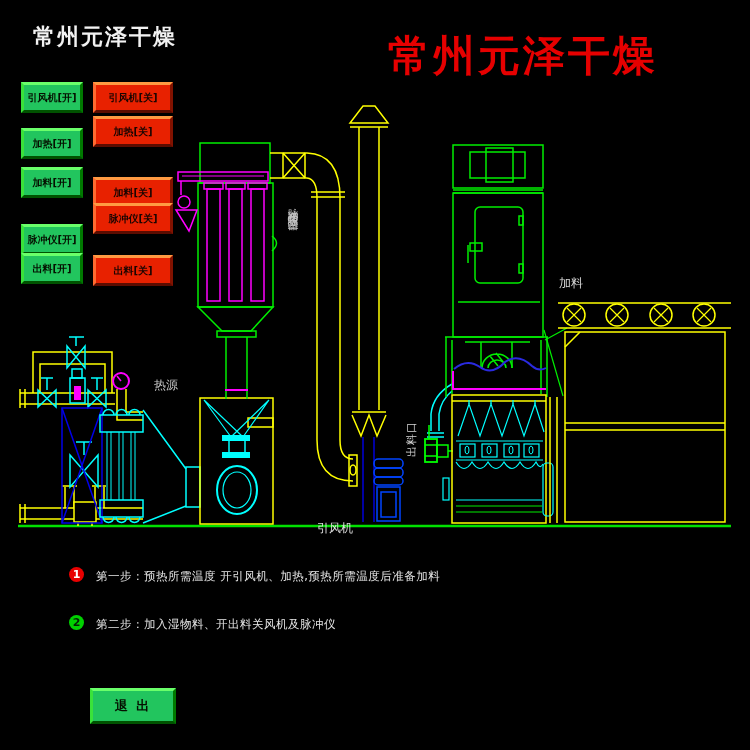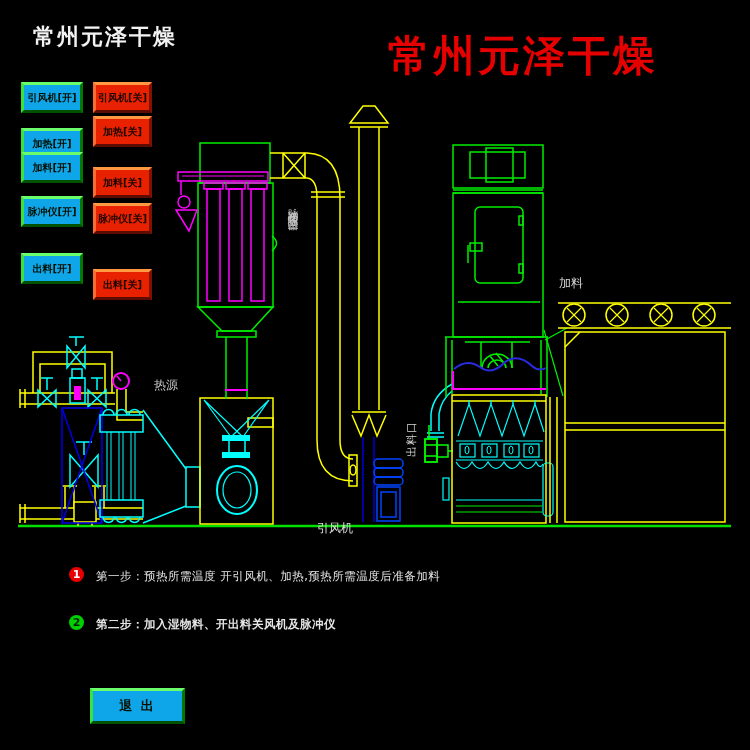--- a/index.html
+++ b/index.html
@@ -5,37 +5,37 @@
   html,body{margin:0;padding:0;background:#000;}
   body{width:750px;height:750px;position:relative;overflow:hidden;
        font-family:"DejaVu Sans",sans-serif;}
   .abs{position:absolute;}
   #app-title{left:33px;top:22px;color:#f2f2f2;font-size:22px;font-weight:bold;letter-spacing:2px;}
   #brand-title{left:388px;top:28px;color:#e60000;font-size:42px;font-weight:bold;
                font-family:"Liberation Serif","DejaVu Serif",serif;letter-spacing:3px;white-space:nowrap;}
   .btn{position:absolute;height:31px;display:flex;align-items:center;justify-content:center;
        font-size:10px;font-weight:bold;color:#051000;cursor:pointer;box-sizing:border-box;
        border-style:solid;border-width:3px;white-space:nowrap;}
-  .btn.green{background:#0ea5e9;border-color:#6aff6a #007a00 #005200 #3ae23a;}
+  .btn.green{background:#22c55e;border-color:#6aff6a #007a00 #005200 #3ae23a;}
   .btn.red{background:#e82100;border-color:#ff9a42 #821200 #5c0c00 #ff6a30;color:#1a0500;}
   .colL{left:21px;width:62px;}
-  .colR{left:93px;width:59px;}
+  .colR{left:93px;width:80px;}
   .lbl{position:absolute;color:#c9c9c9;font-size:12px;white-space:nowrap;}
   #dust-label{left:284px;top:199px;writing-mode:vertical-rl;text-orientation:upright;
               letter-spacing:2px;font-size:11px;color:#c4c4c4;}
   #discharge-label{left:404px;top:457px;transform:rotate(-90deg);transform-origin:0 0;
                    font-size:11px;color:#d6d6d6;letter-spacing:1px;}
   .step{position:absolute;color:#e6e6e6;font-size:11.5px;white-space:nowrap;letter-spacing:0.5px;}
   .badge{position:absolute;width:15px;height:15px;border-radius:50%;text-align:center;
          line-height:15px;font-size:11px;font-weight:bold;}
   #badge-1{left:69px;top:567px;background:#e80000;color:#fff;}
   #badge-2{left:69px;top:615px;background:#00d000;color:#052005;}
   #step-1{left:96px;top:569px;text-align:center;}
-  #step-2{left:96px;top:617px;font-weight:bold;}
-  #exit-btn{left:90px;top:688px;width:95px;height:36px;font-size:13px;letter-spacing:2px;}
+  #step-2{left:96px;top:617px;}
+  #exit-btn{left:90px;top:688px;width:86px;height:36px;font-size:13px;letter-spacing:2px;}
   svg{position:absolute;left:0;top:0;}
 </style>
 </head>
 <body>
 
 <svg width="750" height="750" viewBox="0 0 750 750">
 
   <g>
     <line x1="18" y1="526" x2="731" y2="526" stroke="#00e000" stroke-width="2.5"></line>
   </g>
@@ -196,26 +196,26 @@
   </g>
 </svg>
 
 <div id="app-title" class="abs">常州元泽干燥</div>
 <div id="brand-title" class="abs">常州元泽干燥</div>
 
 <div class="btn green colL" style="top:82px">引风机[开]</div>
 <div class="btn red   colR" style="top:82px">引风机[关]</div>
 <div class="btn green colL" style="top:128px">加热[开]</div>
 <div class="btn red   colR" style="top:116px">加热[关]</div>
-<div class="btn green colL" style="top:152px">加料[开]</div>
-<div class="btn red   colR" style="top:167px">加料[关]</div>
-<div class="btn green colL" style="top:196px">脉冲仪[开]</div>
+<div class="btn green colL" style="top:167px">加料[开]</div>
+<div class="btn red   colR" style="top:177px">加料[关]</div>
+<div class="btn green colL" style="top:224px">脉冲仪[开]</div>
 <div class="btn red   colR" style="top:203px">脉冲仪[关]</div>
 <div class="btn green colL" style="top:253px">出料[开]</div>
-<div class="btn red   colR" style="top:269px">出料[关]</div>
+<div class="btn red   colR" style="top:255px">出料[关]</div>
 
 <div id="dust-label" class="abs">脉冲布袋除尘器</div>
 <div class="lbl" style="left:154px;top:377px">热源</div>
 <div class="lbl" style="left:317px;top:520px;color:#dcdcdc">引风机</div>
 <div id="discharge-label" class="abs">出料口</div>
 <div class="lbl" style="left:559px;top:275px;color:#dcdcdc">加料</div>
 
 <div id="badge-1" class="badge">1</div>
 <div id="step-1" class="step">第一步：预热所需温度  开引风机、加热,预热所需温度后准备加料</div>
 <div id="badge-2" class="badge">2</div>

